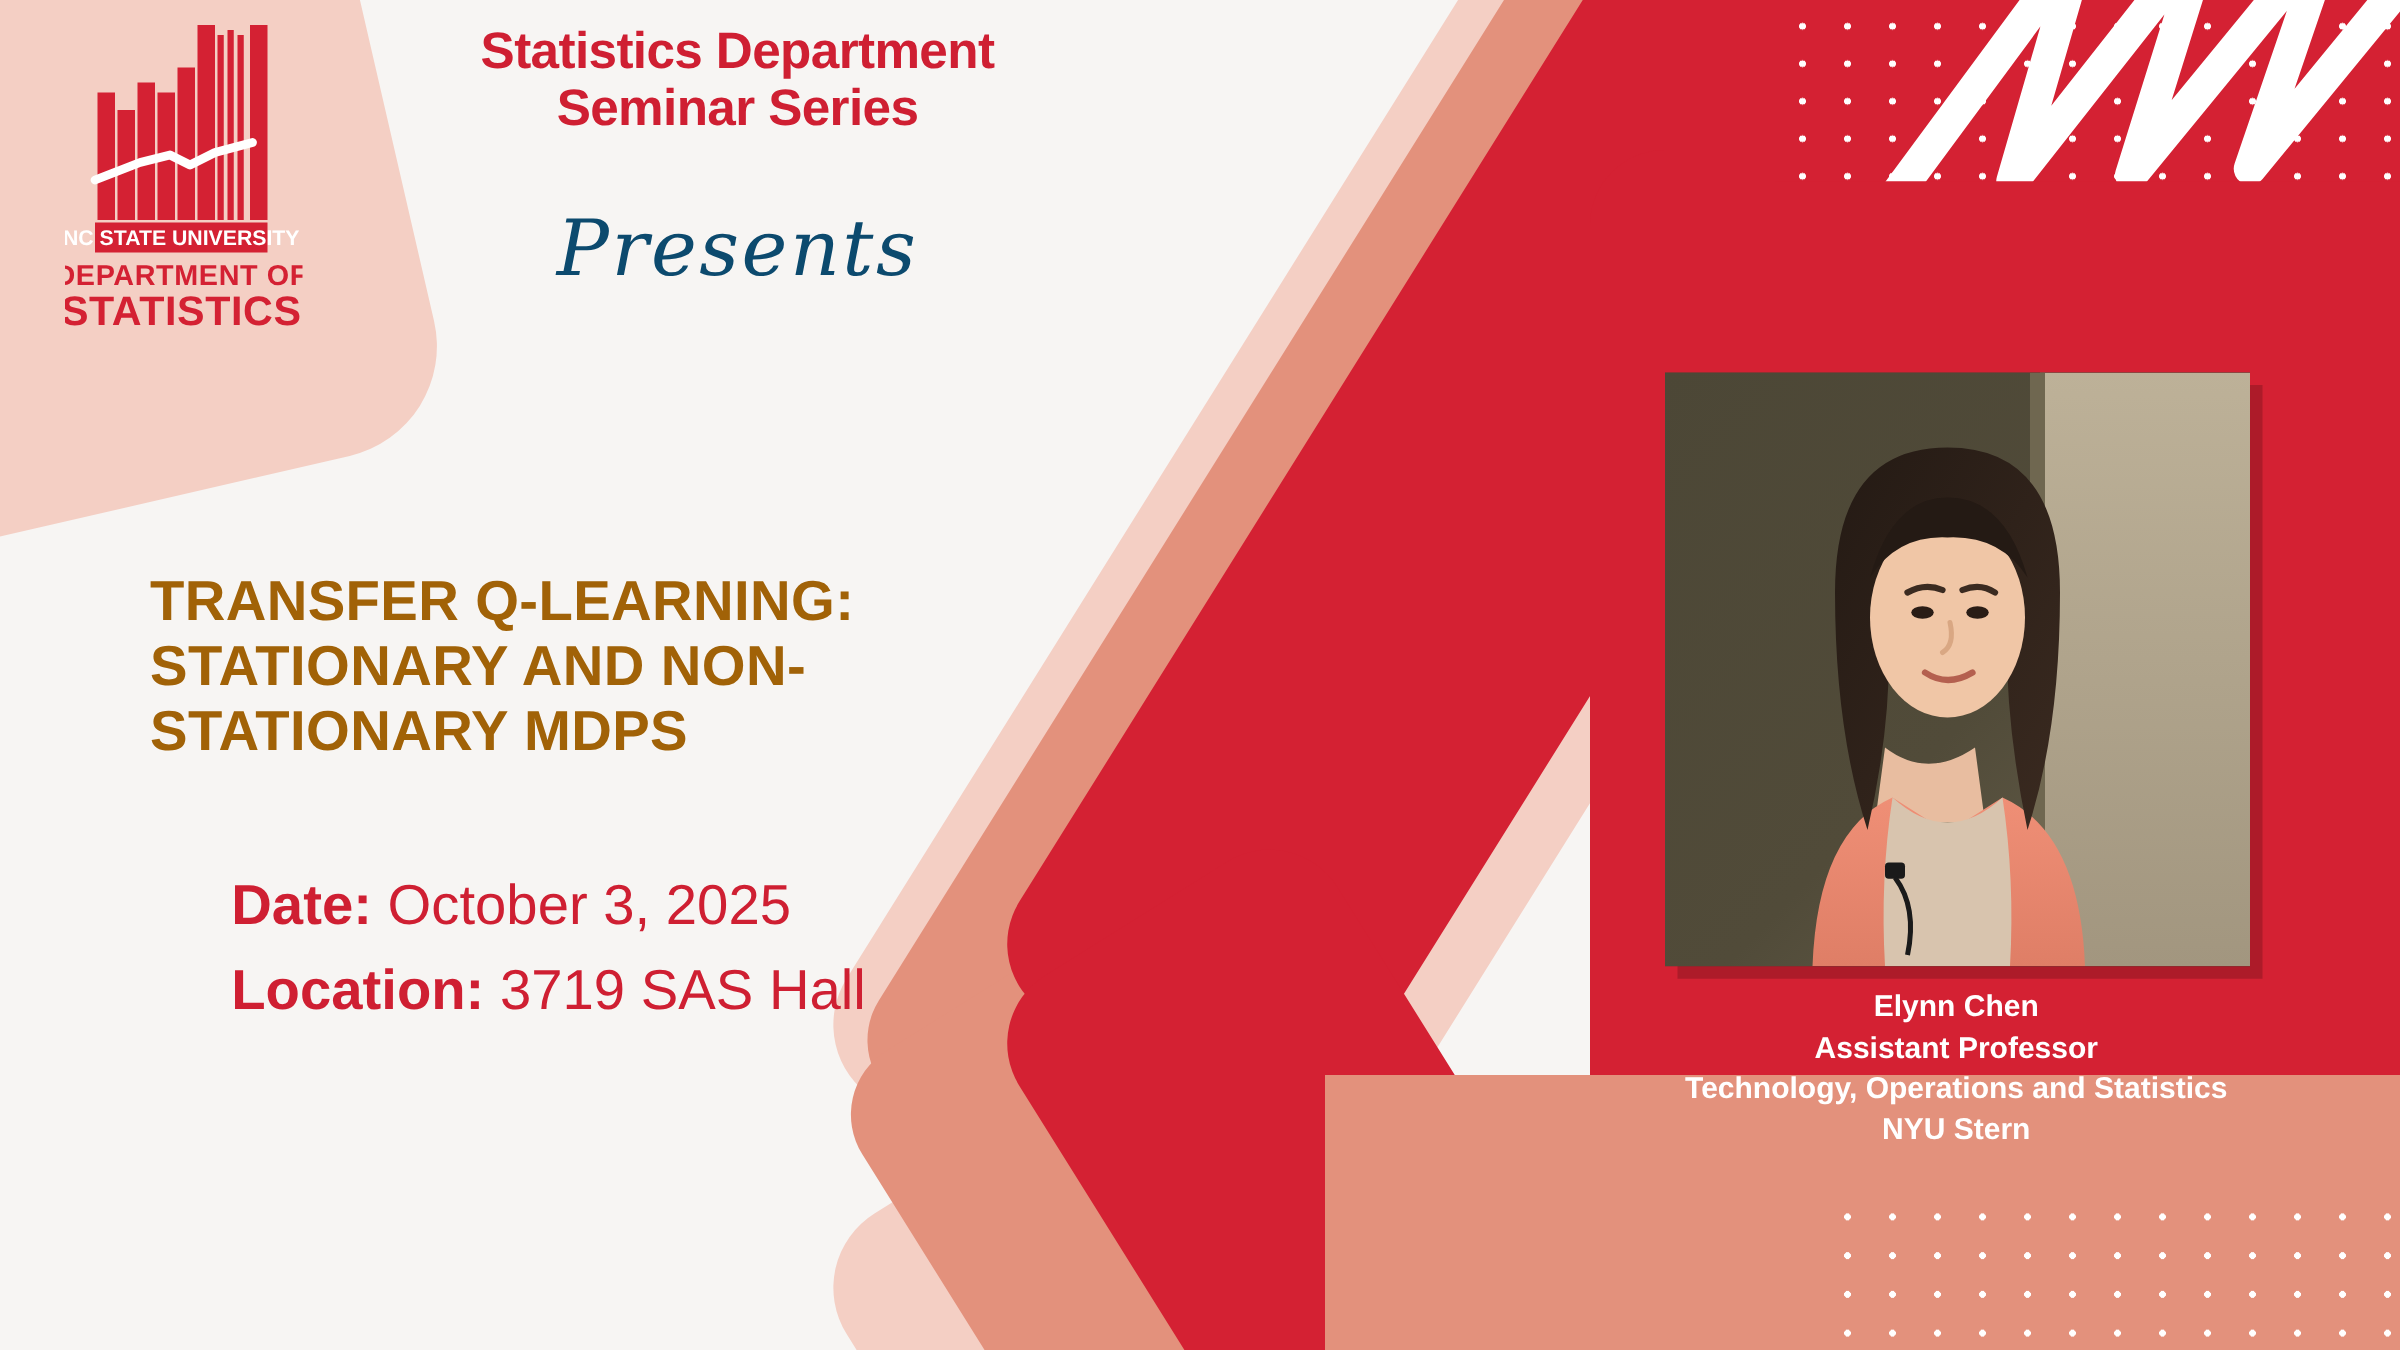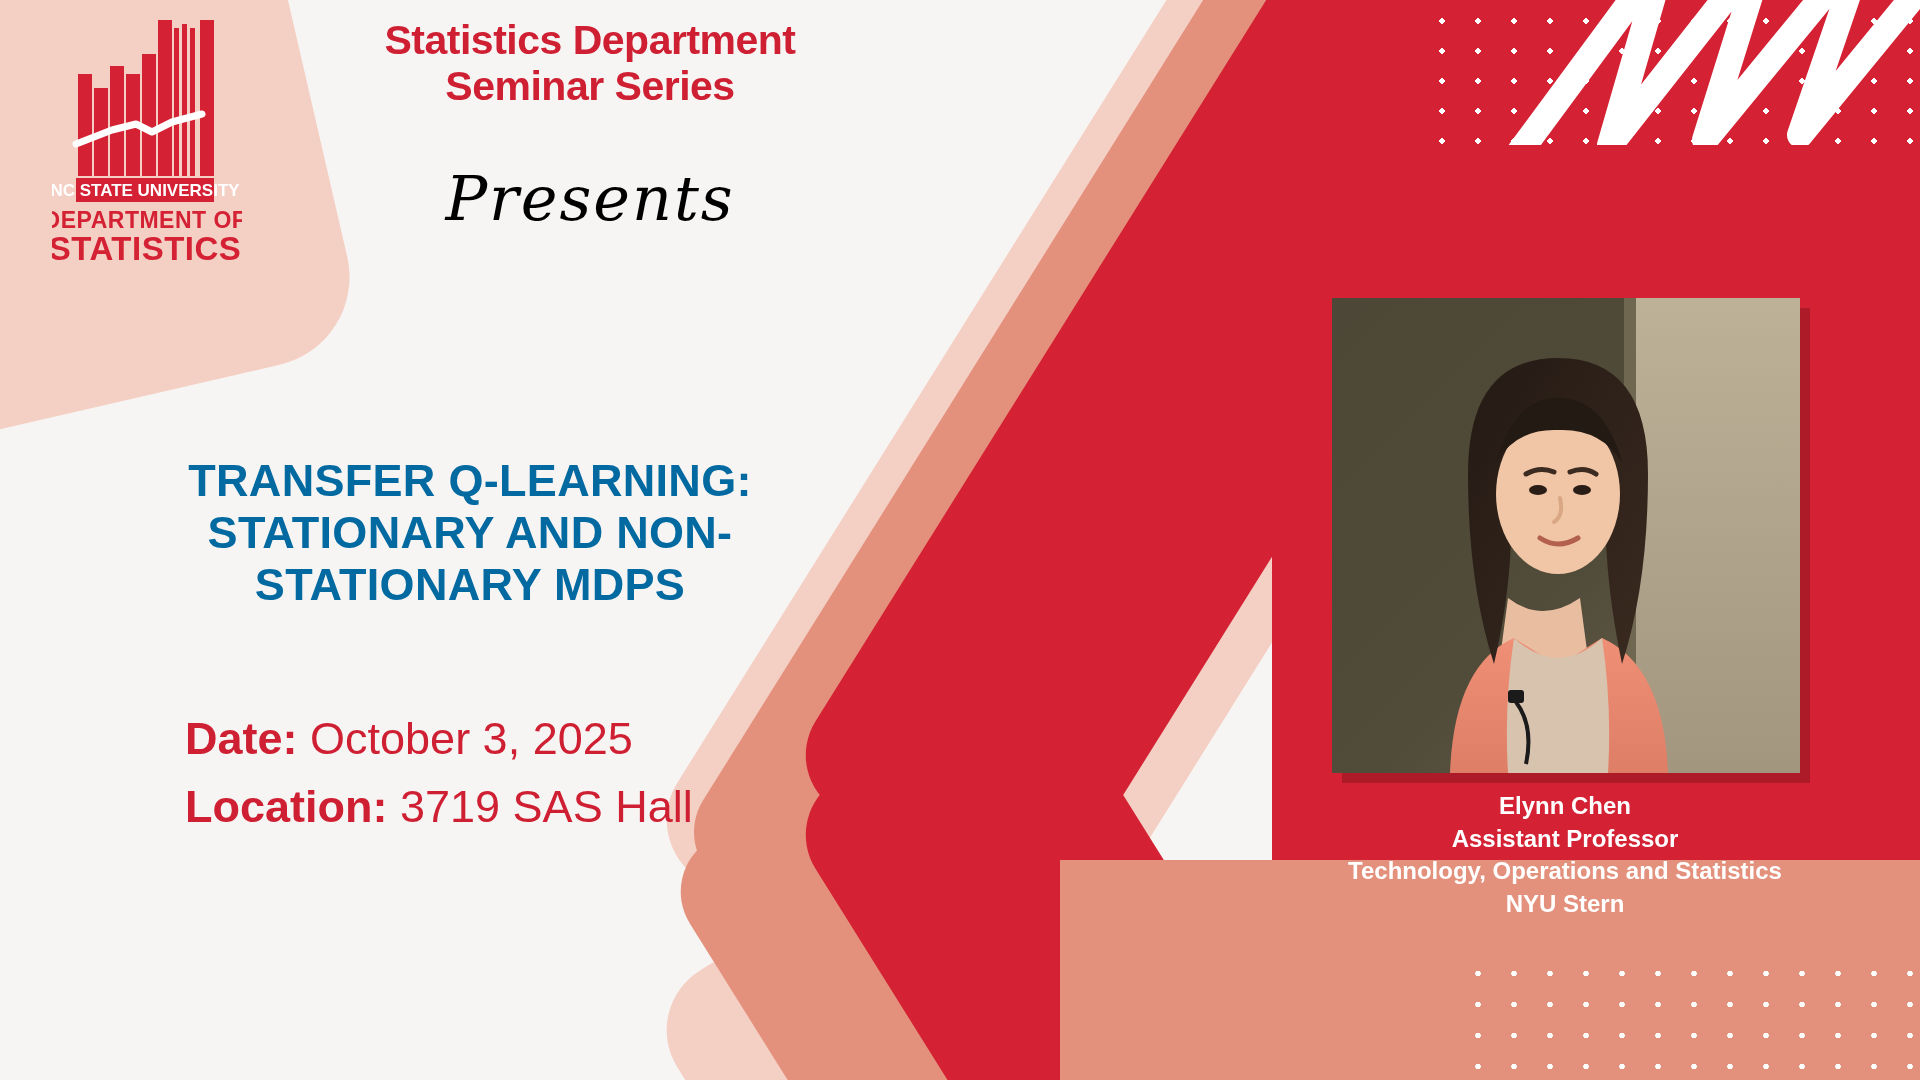--- a/index.html
+++ b/index.html
@@ -107,45 +107,44 @@
     text-align:center;
     color:#cf1f32;
     font-weight:bold;
     font-size:41px;
     line-height:1.11;
     letter-spacing:-0.5px;
   }
   .presents{
     position:absolute;left:240px;top:162px;width:700px;
     text-align:center;
-    color:#000000;
+    color:#0c4a6e;
     font-family:"DejaVu Serif", serif;
     font-style:italic;
     font-size:62px;
     letter-spacing:2px;
   }
 
   
   .sem-title{
     position:absolute;left:120px;top:455px;width:700px;
-    text-align:center;
-    color:#0369a1;
+    text-align:left;
+    color:#a16207;
     font-weight:bold;
     font-size:45px;
     line-height:1.16;
     letter-spacing:0.3px;
   }
 
   
   .details{
     position:absolute;left:185px;top:690px;width:720px;
     color:#cf1f32;
     font-size:45px;
     line-height:1.52;
-    margin-top:15px;
   }
   .details .row{white-space:nowrap;}
   .details .lbl{font-weight:bold;}
   .details .val{font-weight:normal;}
 
   
   .speaker-photo{
     position:absolute;left:1332px;top:298px;width:468px;height:475px;
     background:#4a4535;
     box-shadow:10px 10px 0 rgba(0,0,0,0.18);

